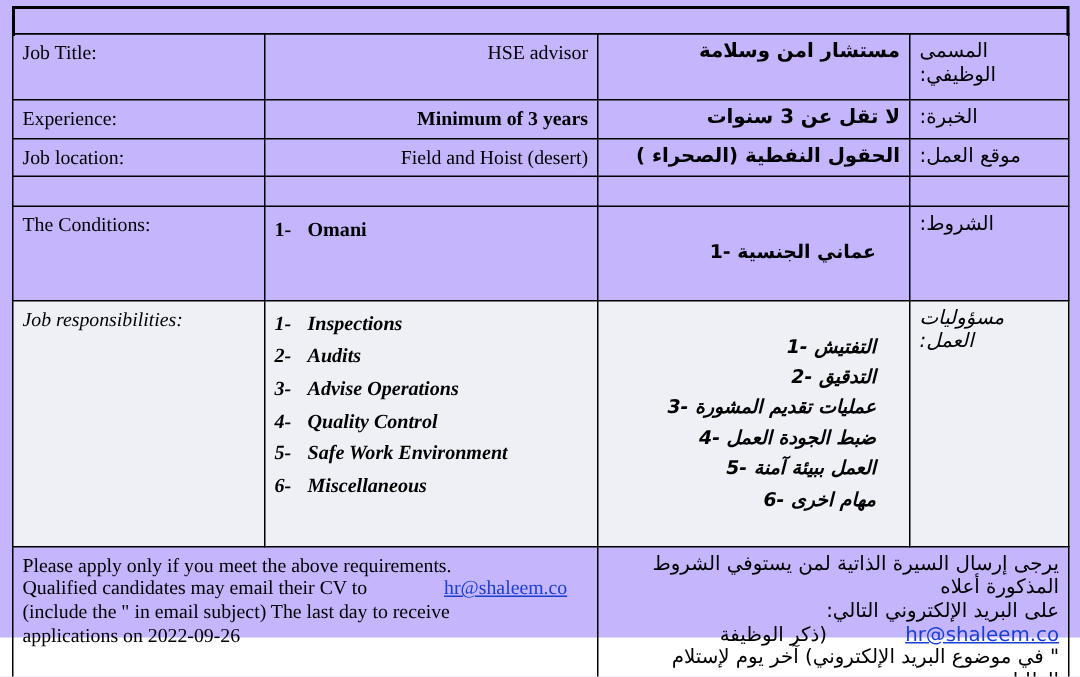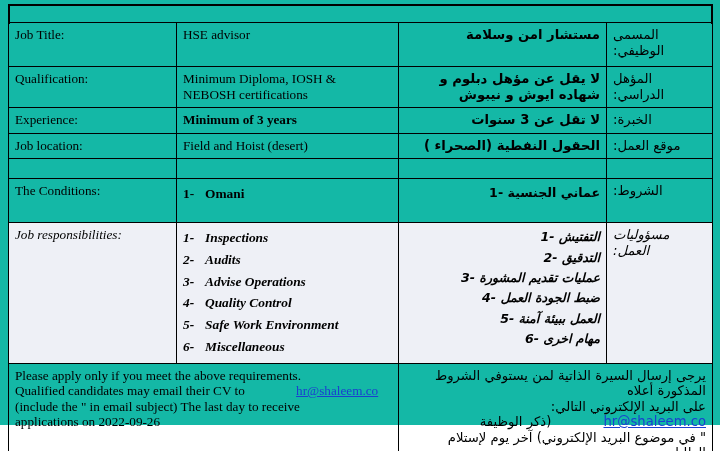--- a/index.html
+++ b/index.html
@@ -11,21 +11,21 @@
     width: 720px;
     height: 451px;
     font-family: "Liberation Serif", serif;
     color: #000000;
     overflow: hidden;
   }
   .page {
     position: relative;
     width: 720px;
     height: 425px;
-    background: #14b8a6;
+    background: #c4b5fd;
     box-sizing: border-box;
   }
   
   .top-rule-outer {
     position: absolute;
     left: 8px;
     top: 4px;
     width: 704px;
     height: 0;
     border-top: 2px solid #000;
@@ -90,20 +90,21 @@
     font-family: "DejaVu Sans", sans-serif;
     font-size: 12.2px;
     font-weight: normal;
     line-height: 1.35;
   }
   .en-label {
     font-size: 14px;
   }
   .en-val {
     font-size: 13.4px;
+    text-align: right;
   }
   .bold { font-weight: bold; }
 
   .row-tall td { height: 34px; }
   .shaded { background: #eef0f6; font-style: italic; }
 
   
   ul.numlist {
     list-style: none;
     margin: 0;
@@ -116,21 +117,21 @@
     font-weight: bold;
   }
   ul.numlist li .num {
     width: 22px;
     flex: 0 0 22px;
     font-weight: bold;
   }
 
   ul.arlist {
     list-style: none;
-    margin: 0;
+    margin: 16px;
     padding: 0;
     direction: rtl;
     text-align: right;
   }
   ul.arlist li {
     font-family: "DejaVu Sans", sans-serif;
     font-size: 12.6px;
     font-weight: bold;
     line-height: 1.62;
   }
@@ -172,26 +173,20 @@
     </colgroup>
     <tbody>
 
       <tr class="row-tall">
         <td class="en-label">Job Title:</td>
         <td class="en-val">HSE advisor</td>
         <td class="ar">مستشار امن وسلامة</td>
         <td class="ar-label">المسمى الوظيفي:</td>
       </tr>
 
-      <tr>
-        <td class="en-label">Qualification:</td>
-        <td class="en-val">Minimum Diploma, IOSH &amp; NEBOSH certifications</td>
-        <td class="ar">لا يقل عن مؤهل دبلوم و شهاده ايوش و نيبوش</td>
-        <td class="ar-label">المؤهل الدراسي:</td>
-      </tr>
 
       <tr>
         <td class="en-label">Experience:</td>
         <td class="en-val bold">Minimum of 3 years</td>
         <td class="ar">لا تقل عن 3 سنوات</td>
         <td class="ar-label">الخبرة:</td>
       </tr>
 
       <tr>
         <td class="en-label">Job location:</td>

